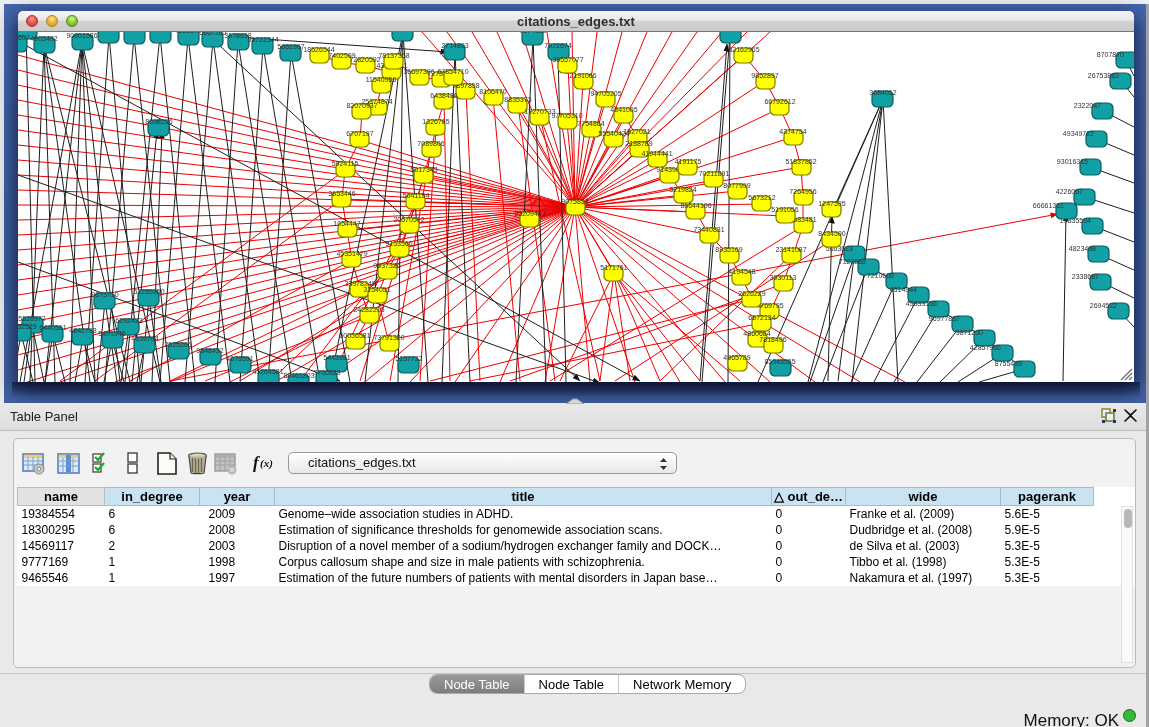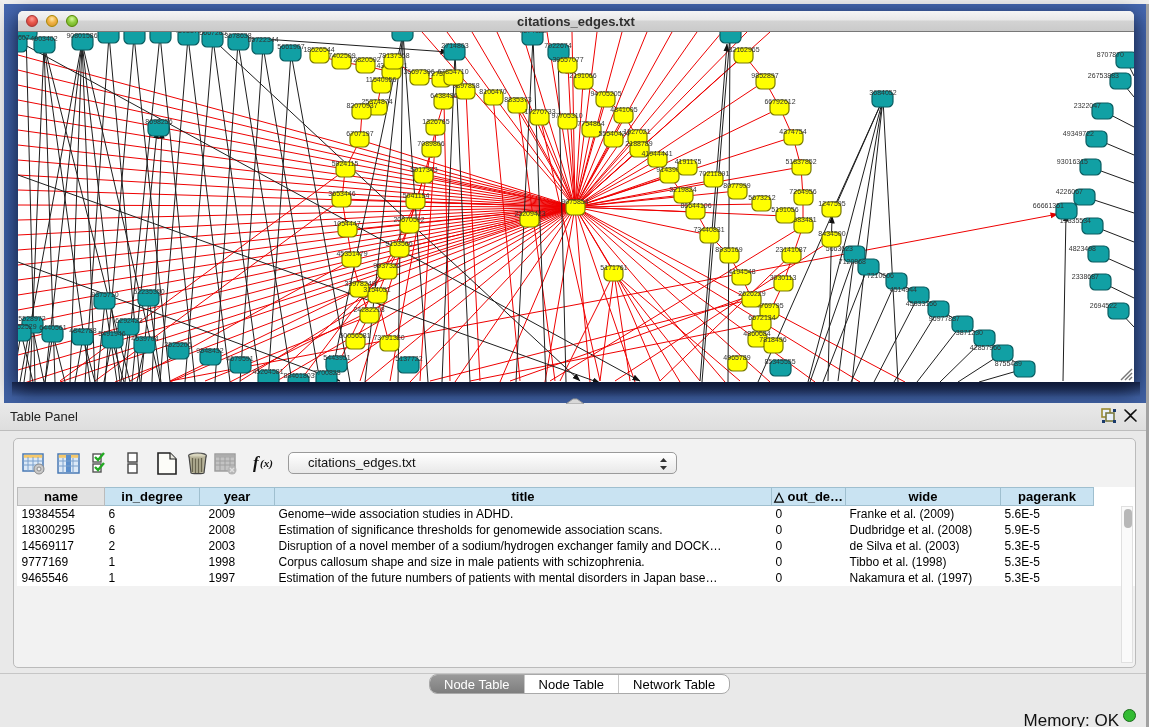--- a/index.html
+++ b/index.html
@@ -739,18 +739,18 @@
     <div id="scrollc">
         <div id="thumb"></div>
       </div>
   </div>
   <div id="divline"></div>
   <div id="tabs">
       <div class="sel">Node Table</div>
       <div class="sep"></div>
       <div>Node Table</div>
       <div class="sep"></div>
-      <div>Network Table</div>
+      <div>Network Memory</div>
     </div>
   <div id="mem">Memory: OK</div>
     <div id="memdot"></div>
 </div>
 <div id="rstrip"></div>
 
 </body></html>

